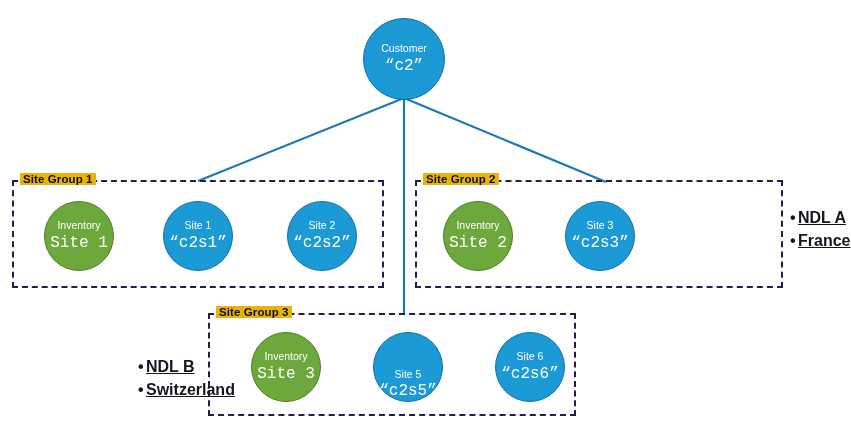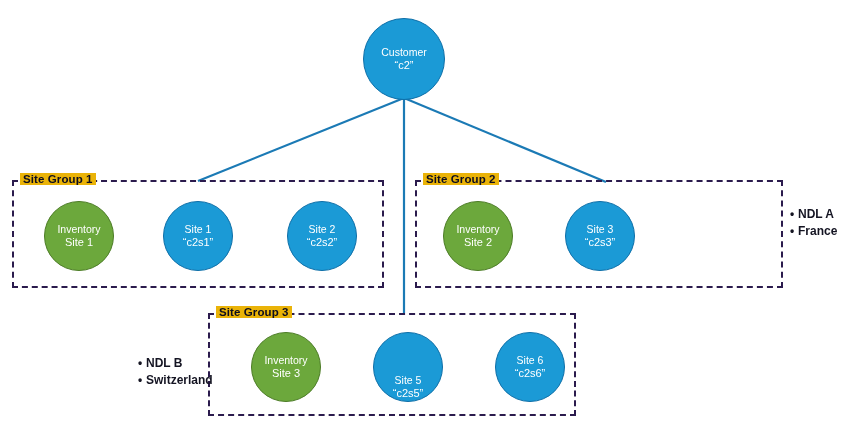--- a/index.html
+++ b/index.html
@@ -53,21 +53,21 @@
     display: flex;
     flex-direction: column;
     align-items: center;
     justify-content: center;
     color: #ffffff;
     text-align: center;
     line-height: 1.25;
     box-sizing: border-box;
   }
   .node .l1 { font-size: 10.5px; }
-  .node .l2 { font-size: 11px; }
+  .node .l2 { font-size: 16px; font-family: Liberation Mono, monospace; }
   .node-blue {
     background: #1B9AD6;
     border: 1.5px solid #0E6FA8;
   }
   .node-green {
     background: #6CA83C;
     border: 1.5px solid #4C7C26;
     text-align: right;
   }
   .node-customer {
@@ -75,25 +75,26 @@
     height: 82px;
   }
   .node-site {
     width: 70px;
     height: 70px;
   }
 
   
   .annotation {
     position: absolute;
-    font-size: 12px;
+    font-size: 16px;
     font-weight: bold;
     color: #141422;
     line-height: 1.45;
     white-space: nowrap;
+    text-decoration: underline;
   }
   .annotation .bullet-row::before {
     content: "\2022";
     display: inline-block;
     width: 8px;
     color: #141422;
   }
 </style>
 </head>
 <body>

